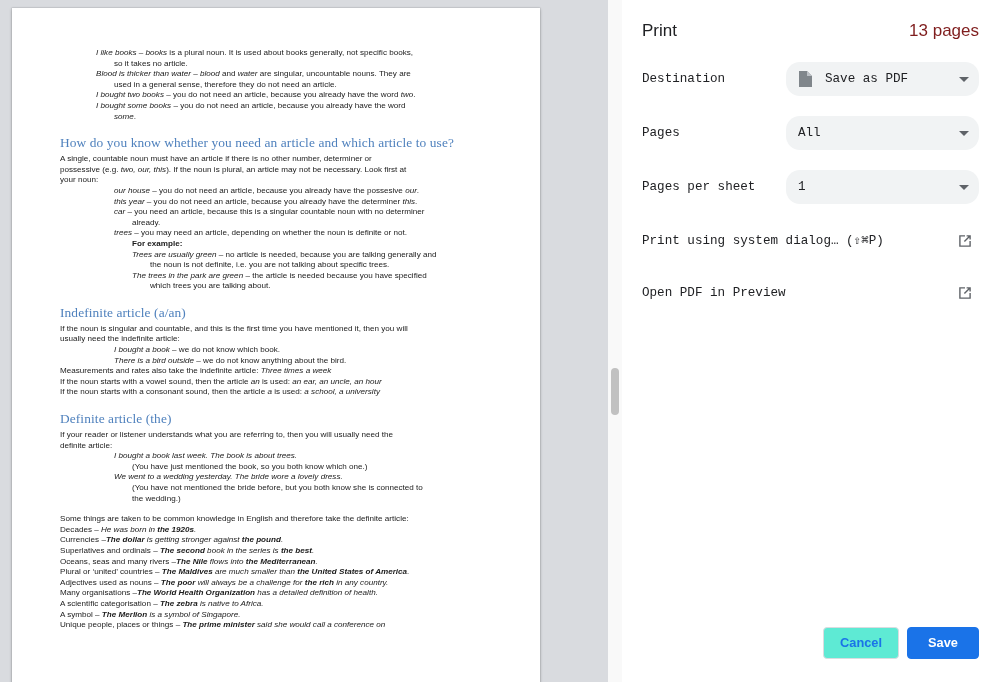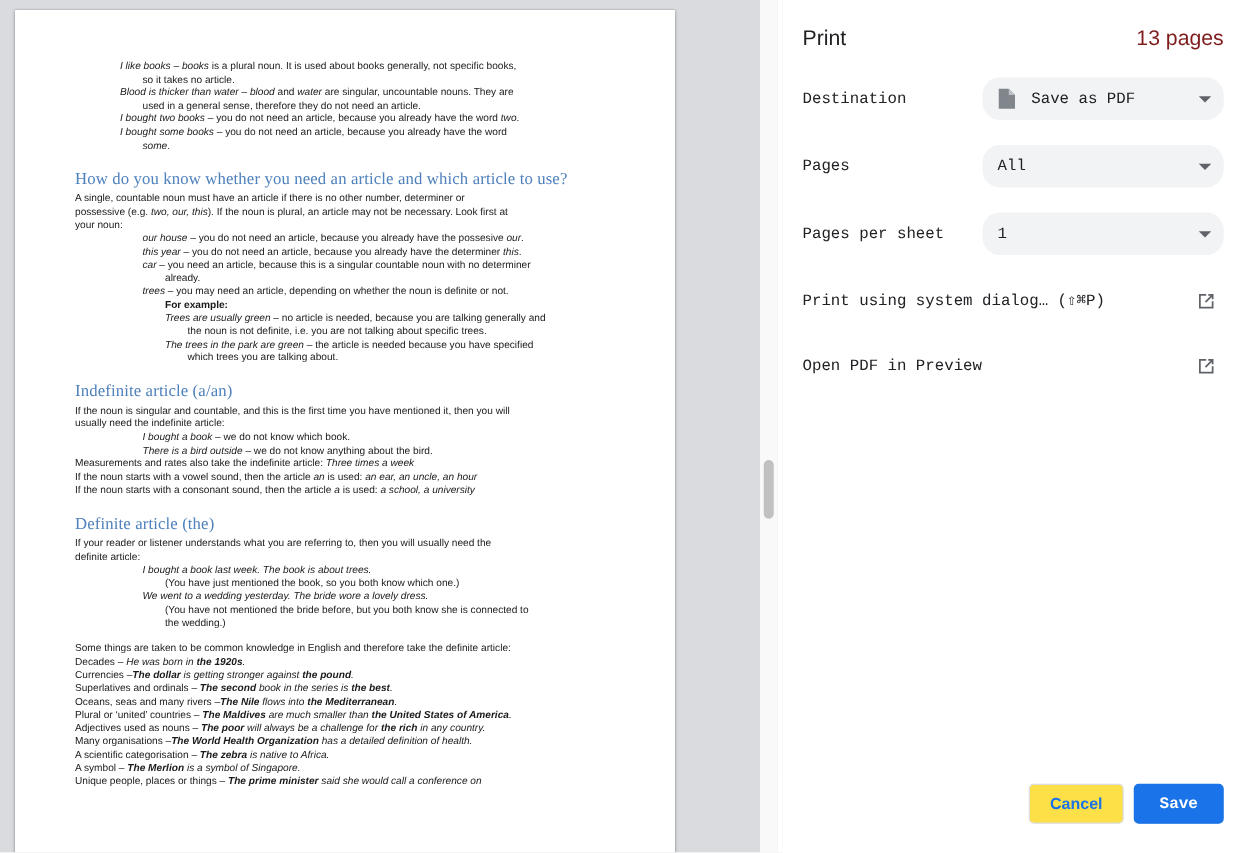--- a/index.html
+++ b/index.html
@@ -160,30 +160,29 @@
     border-radius: 4px;
     font-size: 12.8px;
     font-weight: 700;
     line-height: 30px;
     text-align: center;
     padding: 0 16px;
     cursor: pointer;
     user-select: none;
   }
   .btn-cancel {
-    background: #fde047;
+    background: #5eead4;
     color: #1a73e8;
     border: 1px solid #dadce0;
     margin-right: 8px;
   }
   .btn-save {
     background: #1a73e8;
     color: #ffffff;
     border: 1px solid #1a73e8;
-    font-family: Liberation Mono, monospace;
   }
 </style>
 </head>
 <body>
 
 <div id="app">
 
   <div class="preview-pane">
     <div class="preview-scroll-area">
       <div class="page-sheet">

